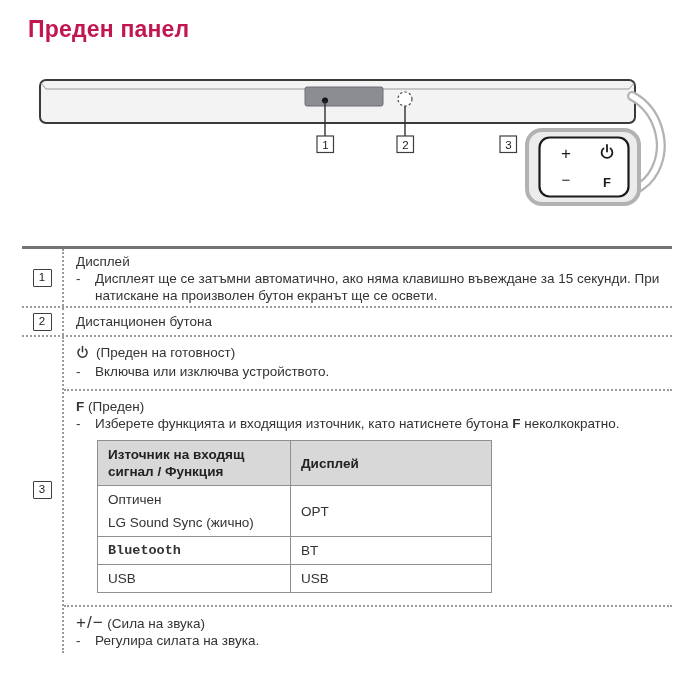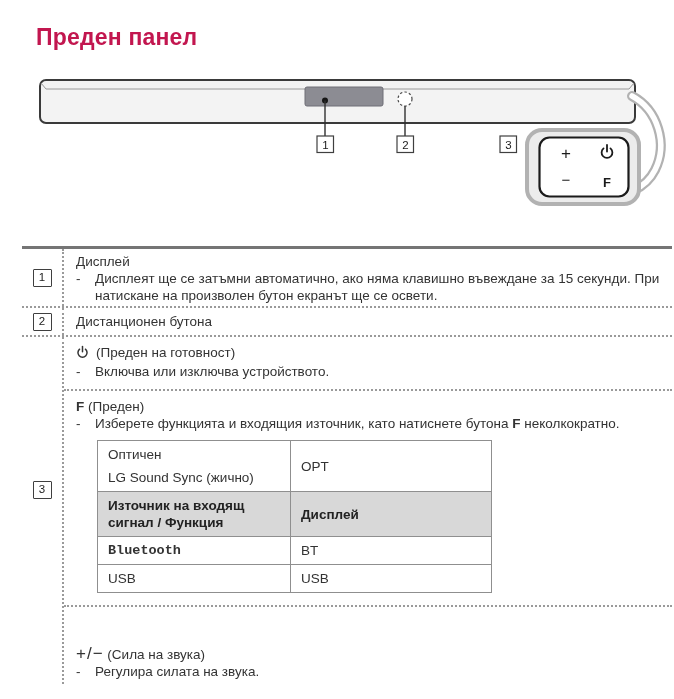--- a/index.html
+++ b/index.html
@@ -1,21 +1,21 @@
 <!DOCTYPE html>
 <html lang="bg"><head>
 <meta charset="utf-8">
 <style>
   html,body{margin:0;padding:0;}
   body{
     width:674px;height:699px;overflow:hidden;background:#fff;position:relative;
     font-family:"Liberation Sans","DejaVu Sans",sans-serif;color:#333;
   }
   .title{
-    position:absolute;left:28px;top:16px;margin:8px;
+    position:absolute;left:28px;top:16px;margin:0;
     font-size:23px;font-weight:bold;color:#c2164f;letter-spacing:0.2px;line-height:26px;
   }
   svg.diagram{position:absolute;left:0;top:72px;}
   svg.diagram text{font-family:"Liberation Sans","DejaVu Sans",sans-serif;fill:#1b1b1b;}
   .numtext{font-size:11.5px;fill:#222;}
 
   .spec{
     position:absolute;left:22px;top:246px;width:650px;
     border-top:3px solid #757575;
     font-size:13.5px;line-height:17px;color:#333;
@@ -28,21 +28,21 @@
   }
   .row3 .lab{align-items:flex-start;padding-top:144px;}
   .numbox{
     width:17px;height:16px;border:1.2px solid #3f3f3f;background:#fff;border-radius:1px;
     font-size:11.5px;line-height:15px;text-align:center;color:#222;display:inline-block;
   }
   .content{flex:1;min-width:0;}
   .block{padding:4px 8px 2px 12px;}
   .row2 .block{padding:5px 8px 5px 12px;}
   .sub{border-bottom:2px dotted #9a9a9a;padding:7px 8px 9px 12px;}
-  .sub.last{border-bottom:none;padding-bottom:4px;margin-top:31px;}
+  .sub.last{border-bottom:none;padding-bottom:4px;}
   .tline{margin:0 0 0 0;}
   .bullet{display:flex;margin-top:0;}
   .dash{flex:0 0 19px;}
   .btext{flex:1;min-width:0;}
   .picon{display:inline-block;margin-right:7px;vertical-align:-2px;}
   b{font-weight:bold;}
   .vol-sym{font-size:17px;letter-spacing:1px;}
 
   table.ftable{border-collapse:collapse;margin:8px 0 3px 21px;}
   .ftable th,.ftable td{
@@ -152,29 +152,29 @@
           <b>F</b><span> (Преден)</span>
         </div>
         <div class="bullet">
           <span class="dash">-</span>
           <span class="btext"><span>Изберете функцията и входящия източник, като натиснете бутона </span><b>F</b><span> неколкократно.</span></span>
         </div>
 
         <table class="ftable">
           <tbody>
               <tr>
+            <th class="col-src">Източник на входящ сигнал / Функция</th>
+            <th class="col-disp">Дисплей</th>
+          </tr>
+          <tr>
             <td>
               <div class="fp">Оптичен</div>
               <div class="fp spaced">LG Sound Sync (жично)</div>
             </td>
             <td>OPT</td>
-          </tr>
-          <tr>
-            <th class="col-src">Източник на входящ сигнал / Функция</th>
-            <th class="col-disp">Дисплей</th>
           </tr>
           <tr>
             <td class="bold">Bluetooth</td>
             <td>BT</td>
           </tr>
           <tr>
             <td>USB</td>
             <td>USB</td>
           </tr>
         </tbody>

